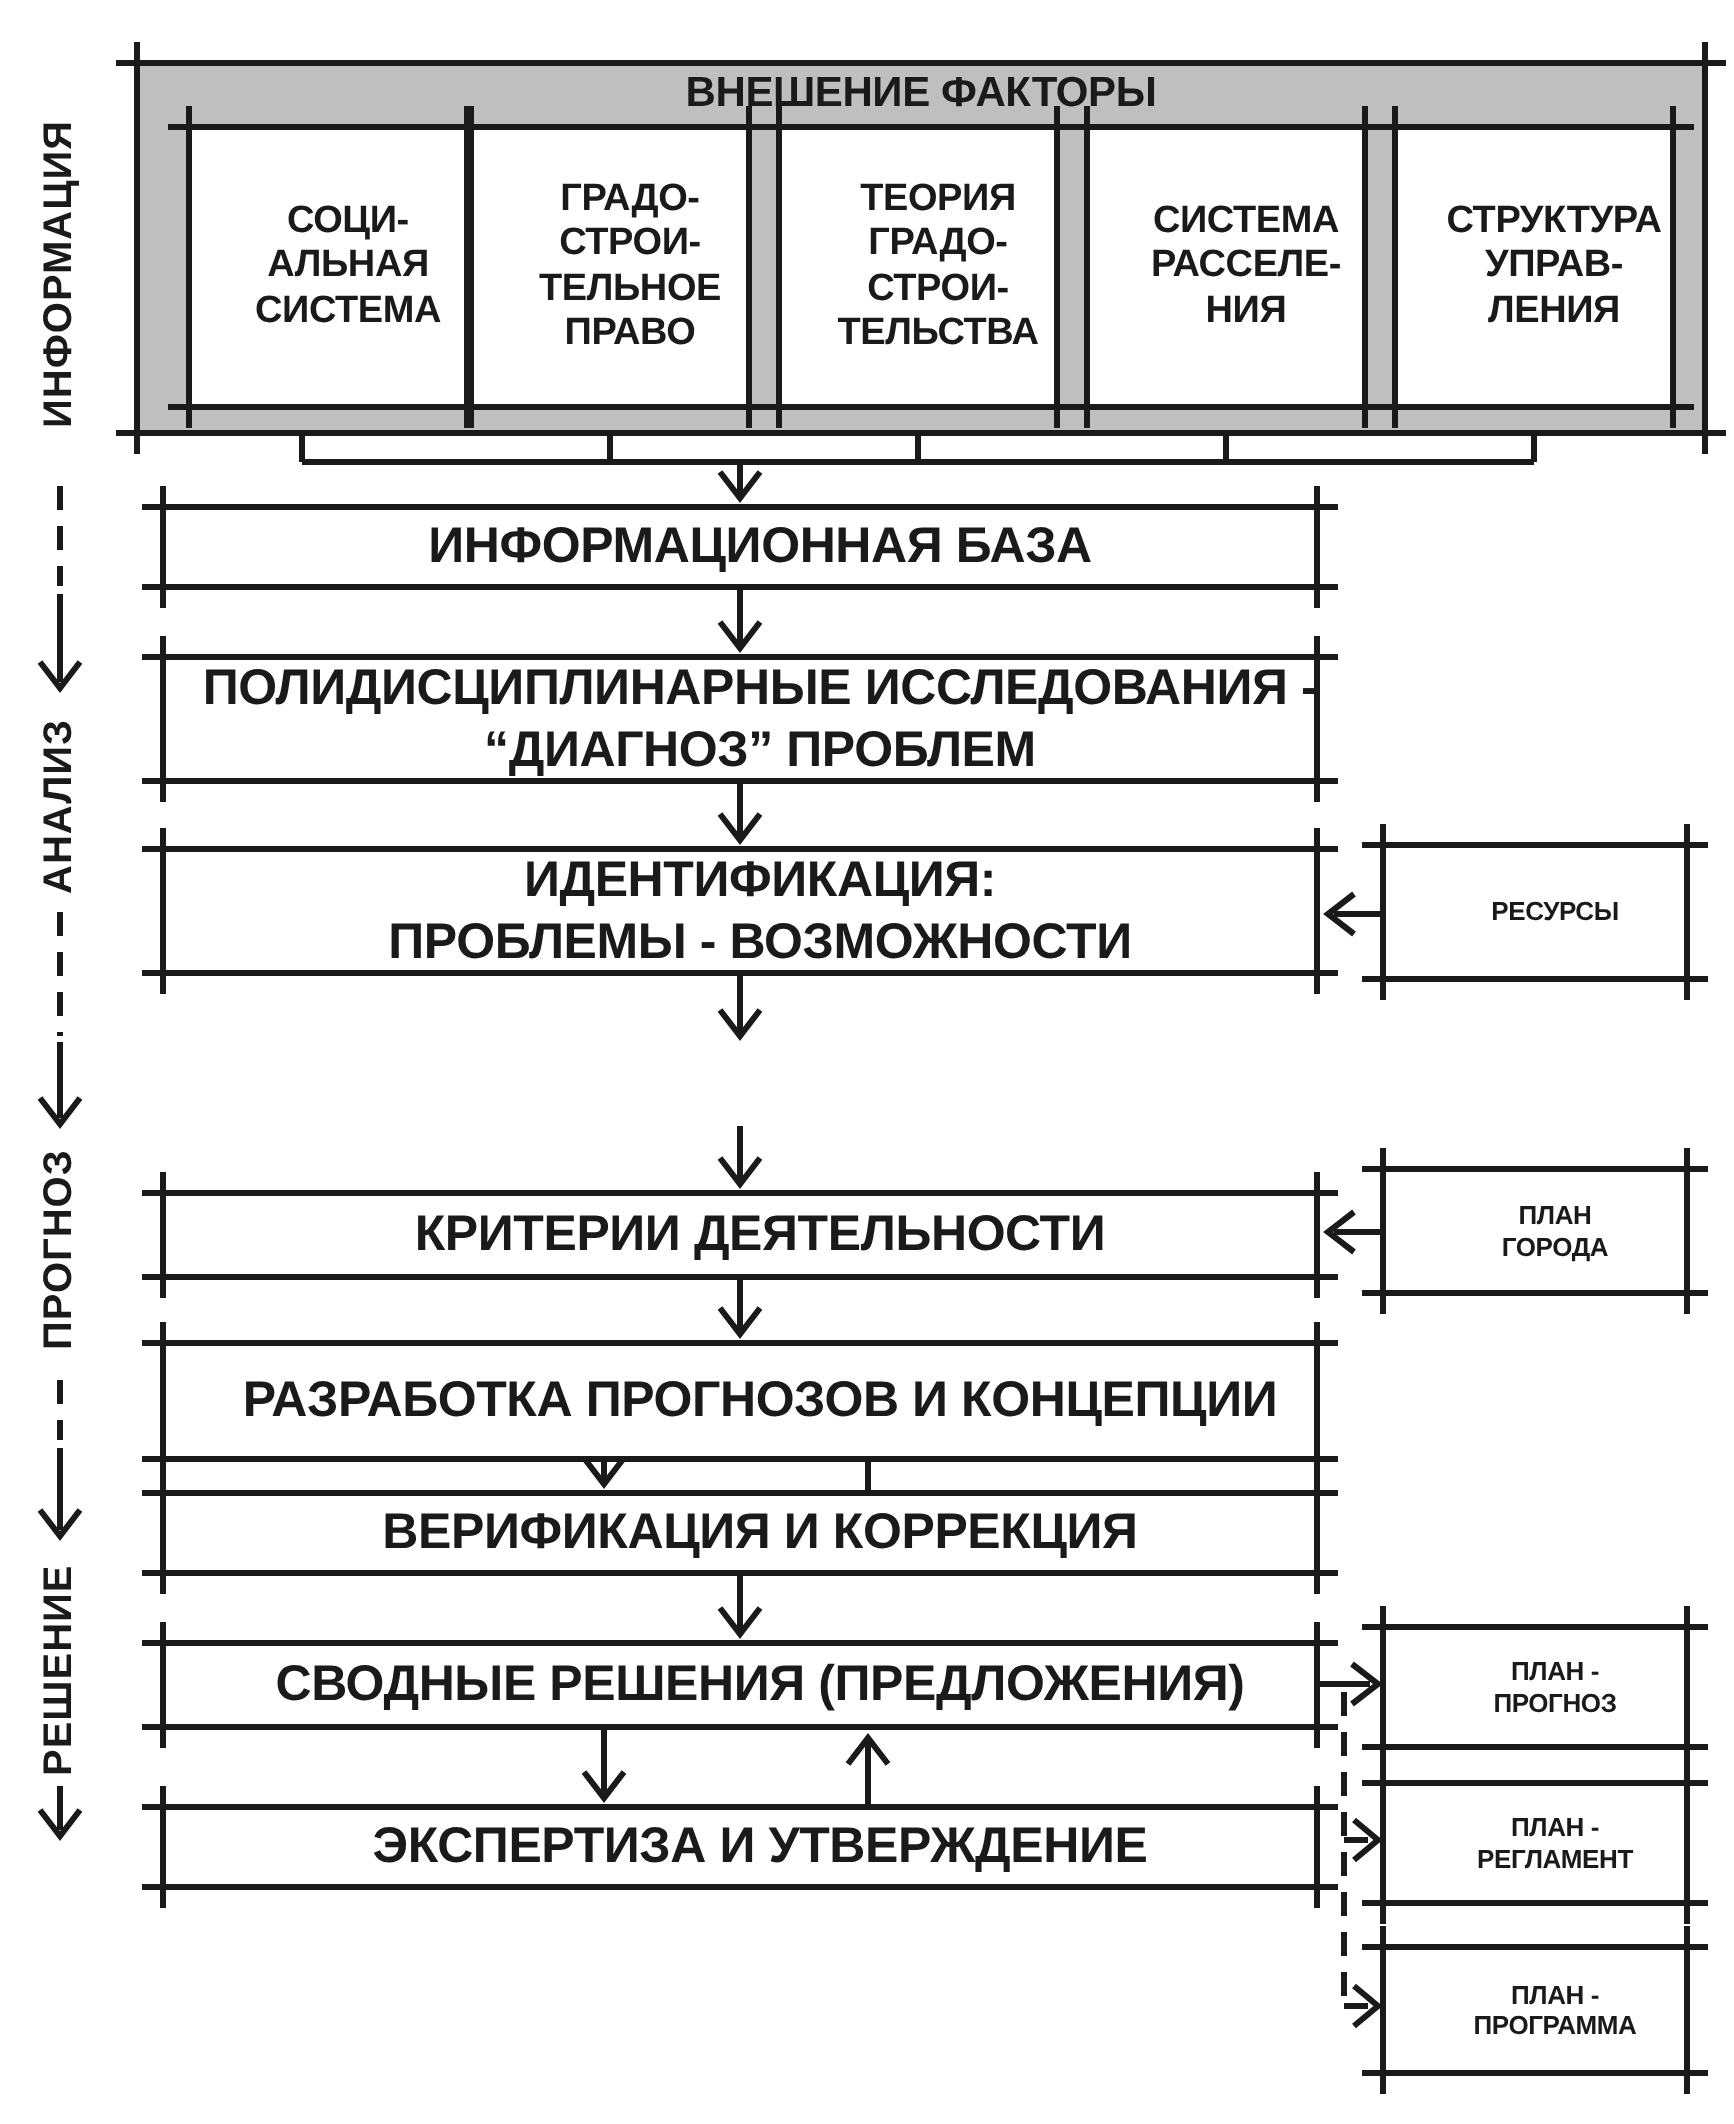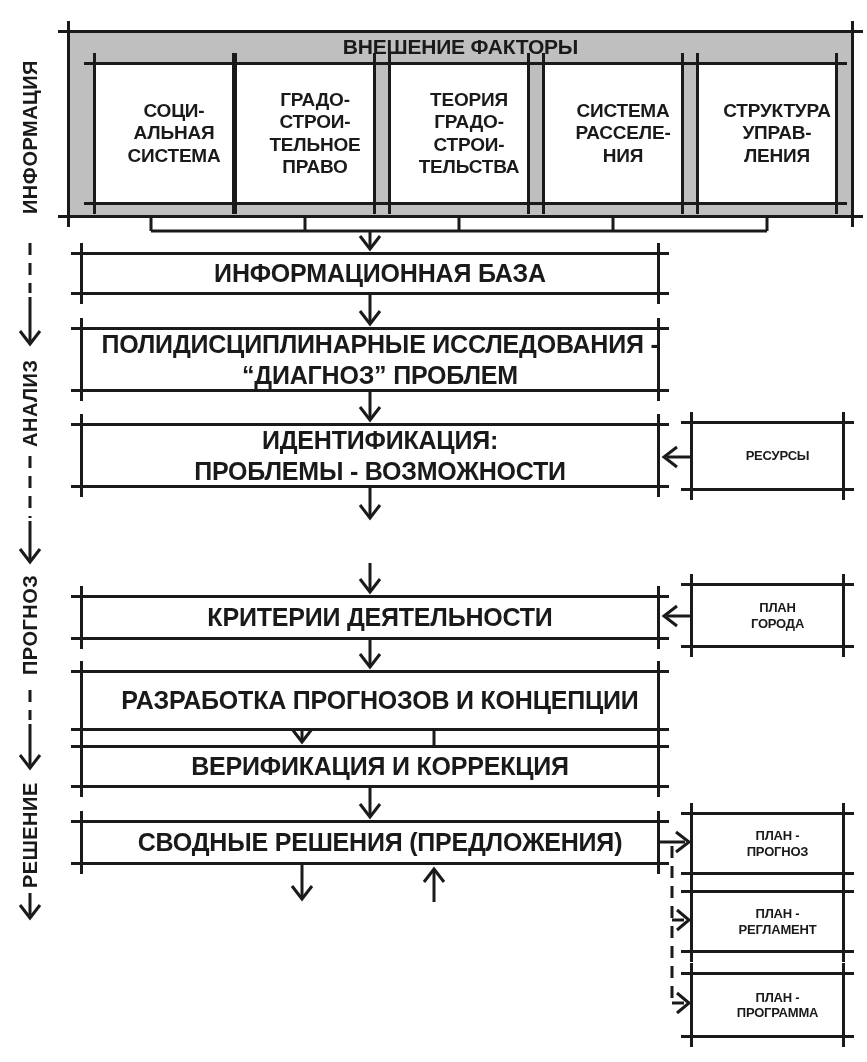--- a/index.html
+++ b/index.html
@@ -191,20 +191,21 @@
 
   <div class="tickbox stage s0">ИНФОРМАЦИОННАЯ БАЗА</div>
   <div class="tickbox stage s1">ПОЛИДИСЦИПЛИНАРНЫЕ ИССЛЕДОВАНИЯ -
 “ДИАГНОЗ” ПРОБЛЕМ</div>
   <div class="tickbox stage s2">ИДЕНТИФИКАЦИЯ:
 ПРОБЛЕМЫ - ВОЗМОЖНОСТИ</div>
   <div class="tickbox stage s4">КРИТЕРИИ ДЕЯТЕЛЬНОСТИ</div>
   <div class="tickbox stage s5">РАЗРАБОТКА ПРОГНОЗОВ И КОНЦЕПЦИИ</div>
   <div class="tickbox stage s6">ВЕРИФИКАЦИЯ И КОРРЕКЦИЯ</div>
   <div class="tickbox stage s7">СВОДНЫЕ РЕШЕНИЯ (ПРЕДЛОЖЕНИЯ)</div>
+  <div class="tickbox stage s8">ЭКСПЕРТИЗА И УТВЕРЖДЕНИЕ</div>
 
   <div class="tickbox side res">РЕСУРСЫ</div>
   <div class="tickbox side cha">ПЛАН
 ГОРОДА</div>
   <div class="tickbox side pl1">ПЛАН -
 ПРОГНОЗ</div>
   <div class="tickbox side pl2">ПЛАН -
 РЕГЛАМЕНТ</div>
   <div class="tickbox side pl3">ПЛАН -
 ПРОГРАММА</div>

